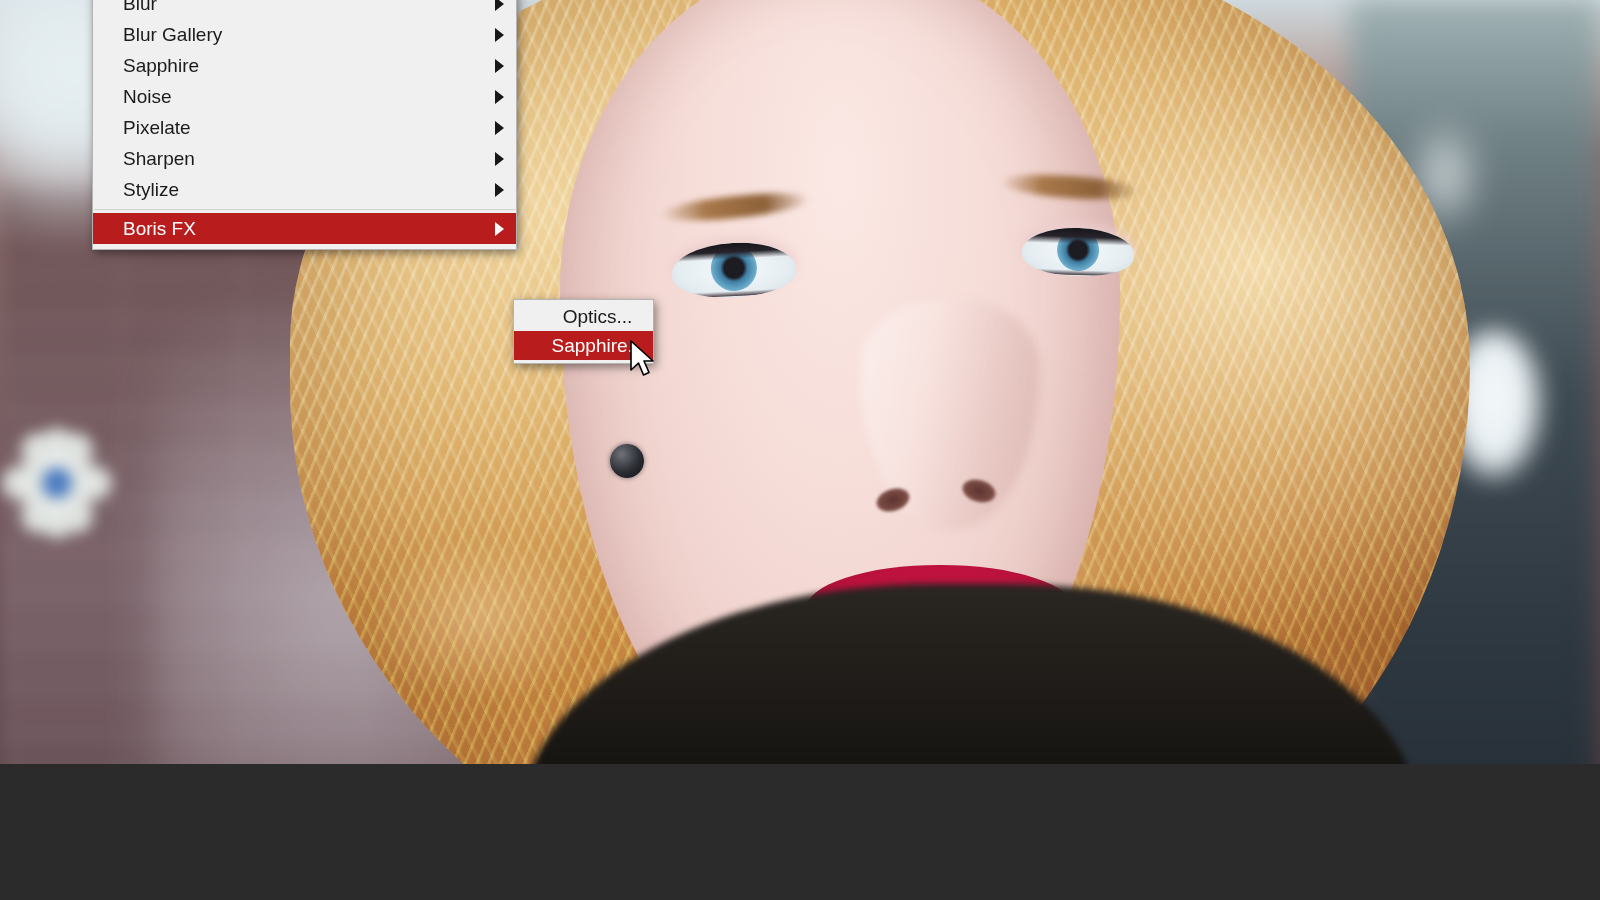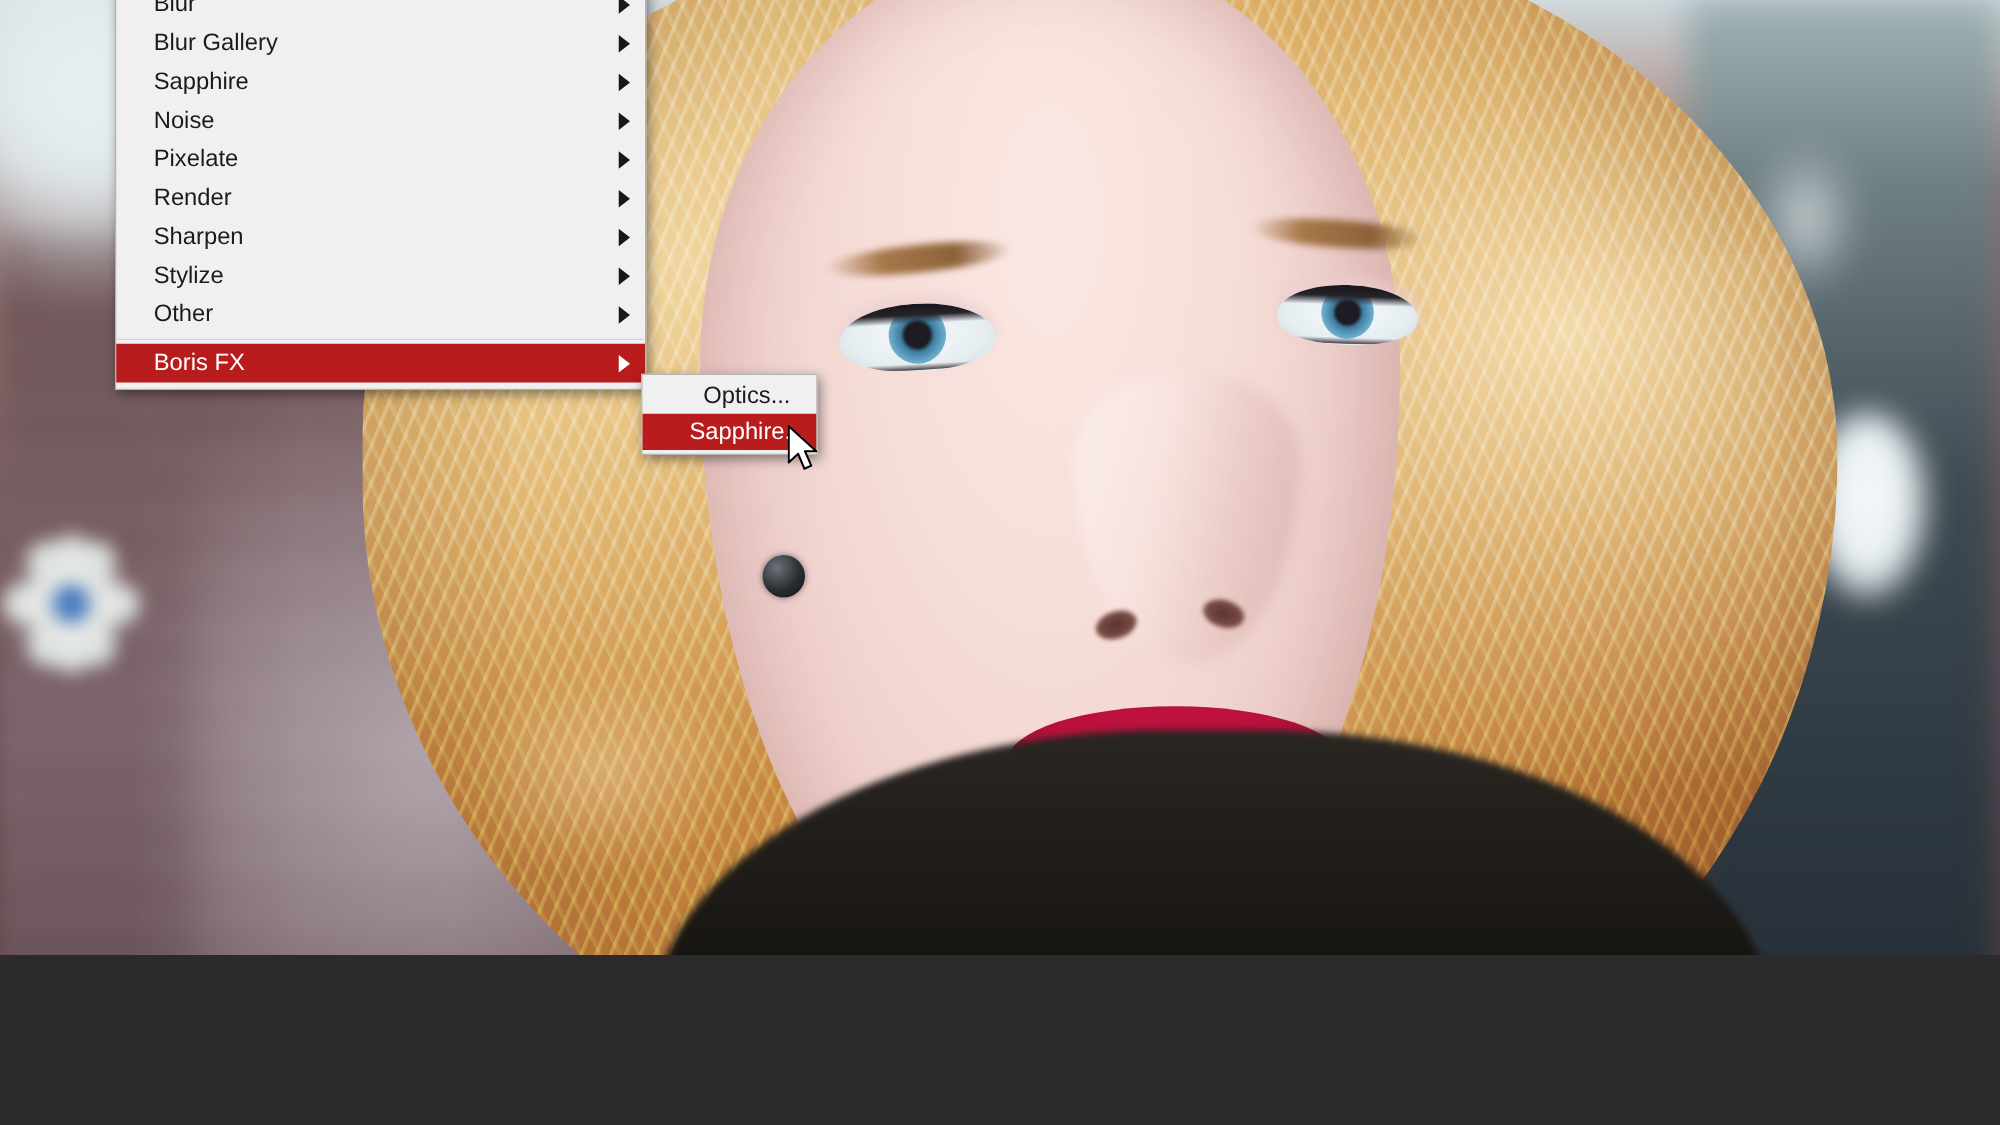--- a/index.html
+++ b/index.html
@@ -434,40 +434,32 @@
     <div class="menu-item">
       <span>Noise</span>
       <span class="submenu-arrow"></span>
     </div>
 
     <div class="menu-item">
       <span>Pixelate</span>
       <span class="submenu-arrow"></span>
     </div>
 
-    <div class="menu-item">
-      <span>Render</span>
-      <span class="submenu-arrow"></span>
-    </div>
 
     <div class="menu-item">
       <span>Sharpen</span>
       <span class="submenu-arrow"></span>
     </div>
 
     <div class="menu-item">
       <span>Stylize</span>
       <span class="submenu-arrow"></span>
     </div>
 
 
-    <div class="menu-item">
-      <span>Other</span>
-      <span class="submenu-arrow"></span>
-    </div>
 
     <div class="menu-sep"></div>
 
     <div class="menu-item selected">
       <span>Boris FX</span>
       <span class="submenu-arrow"></span>
     </div>
 
   </div>
 

